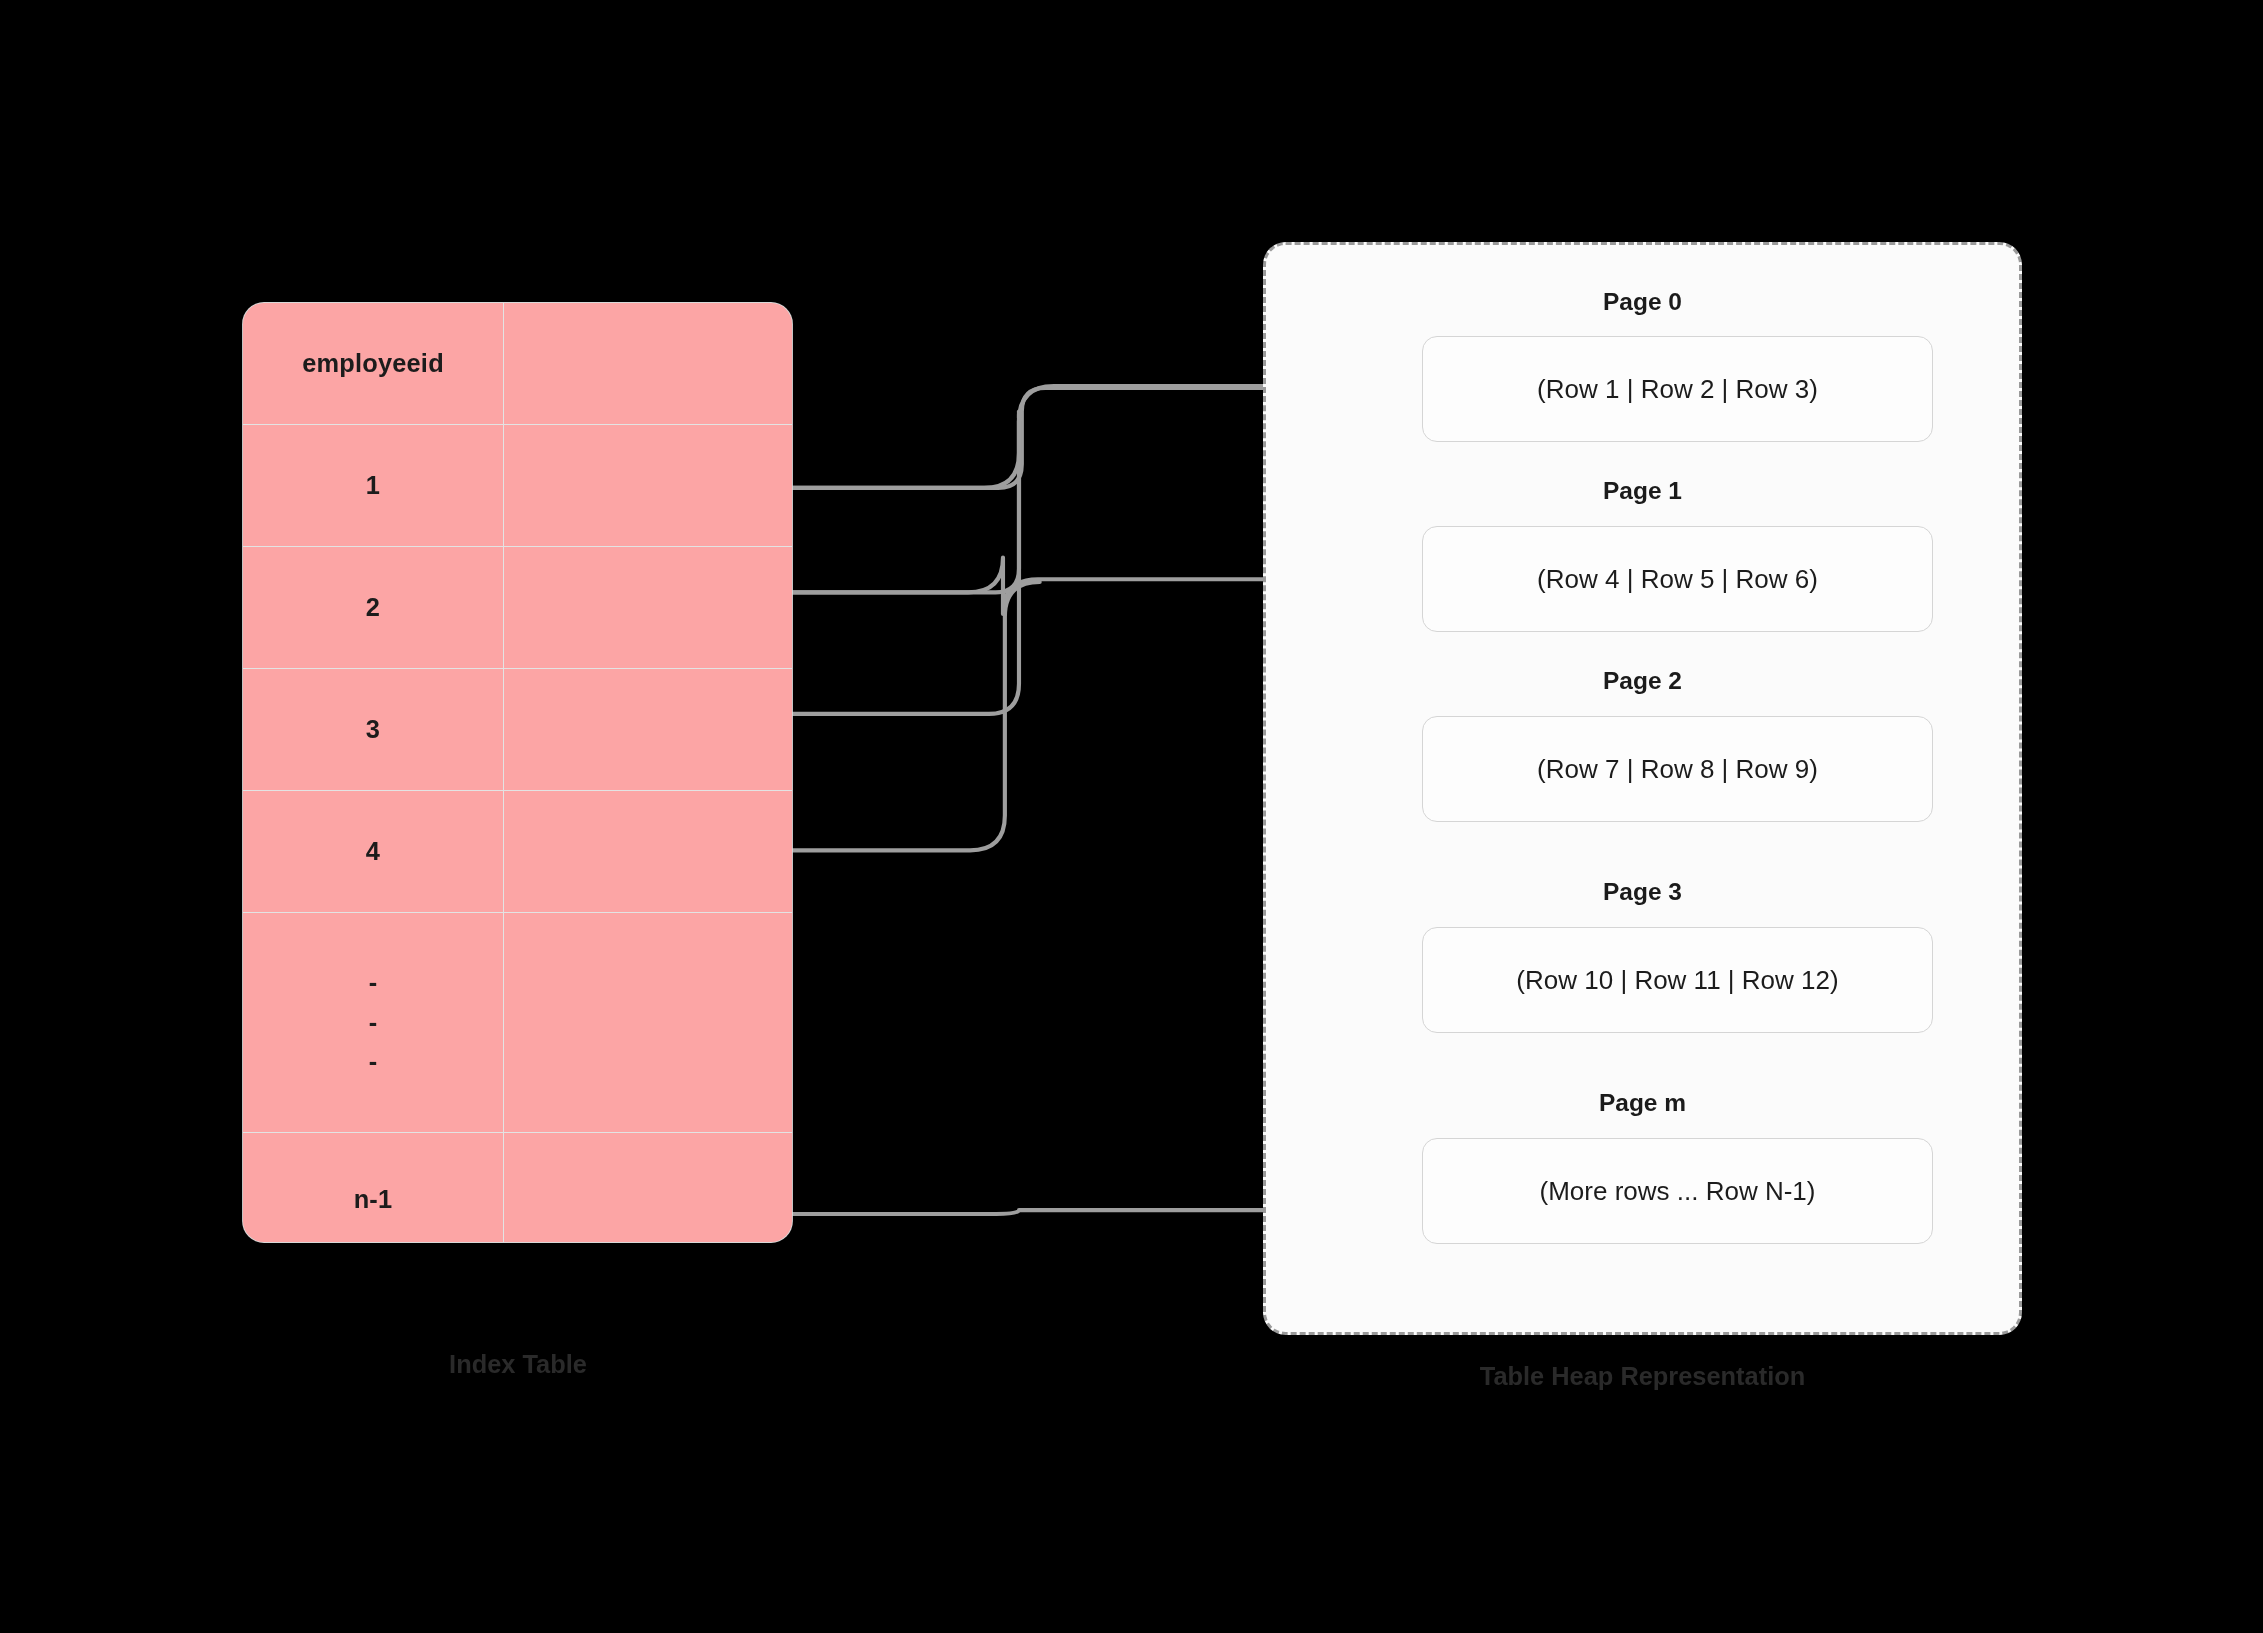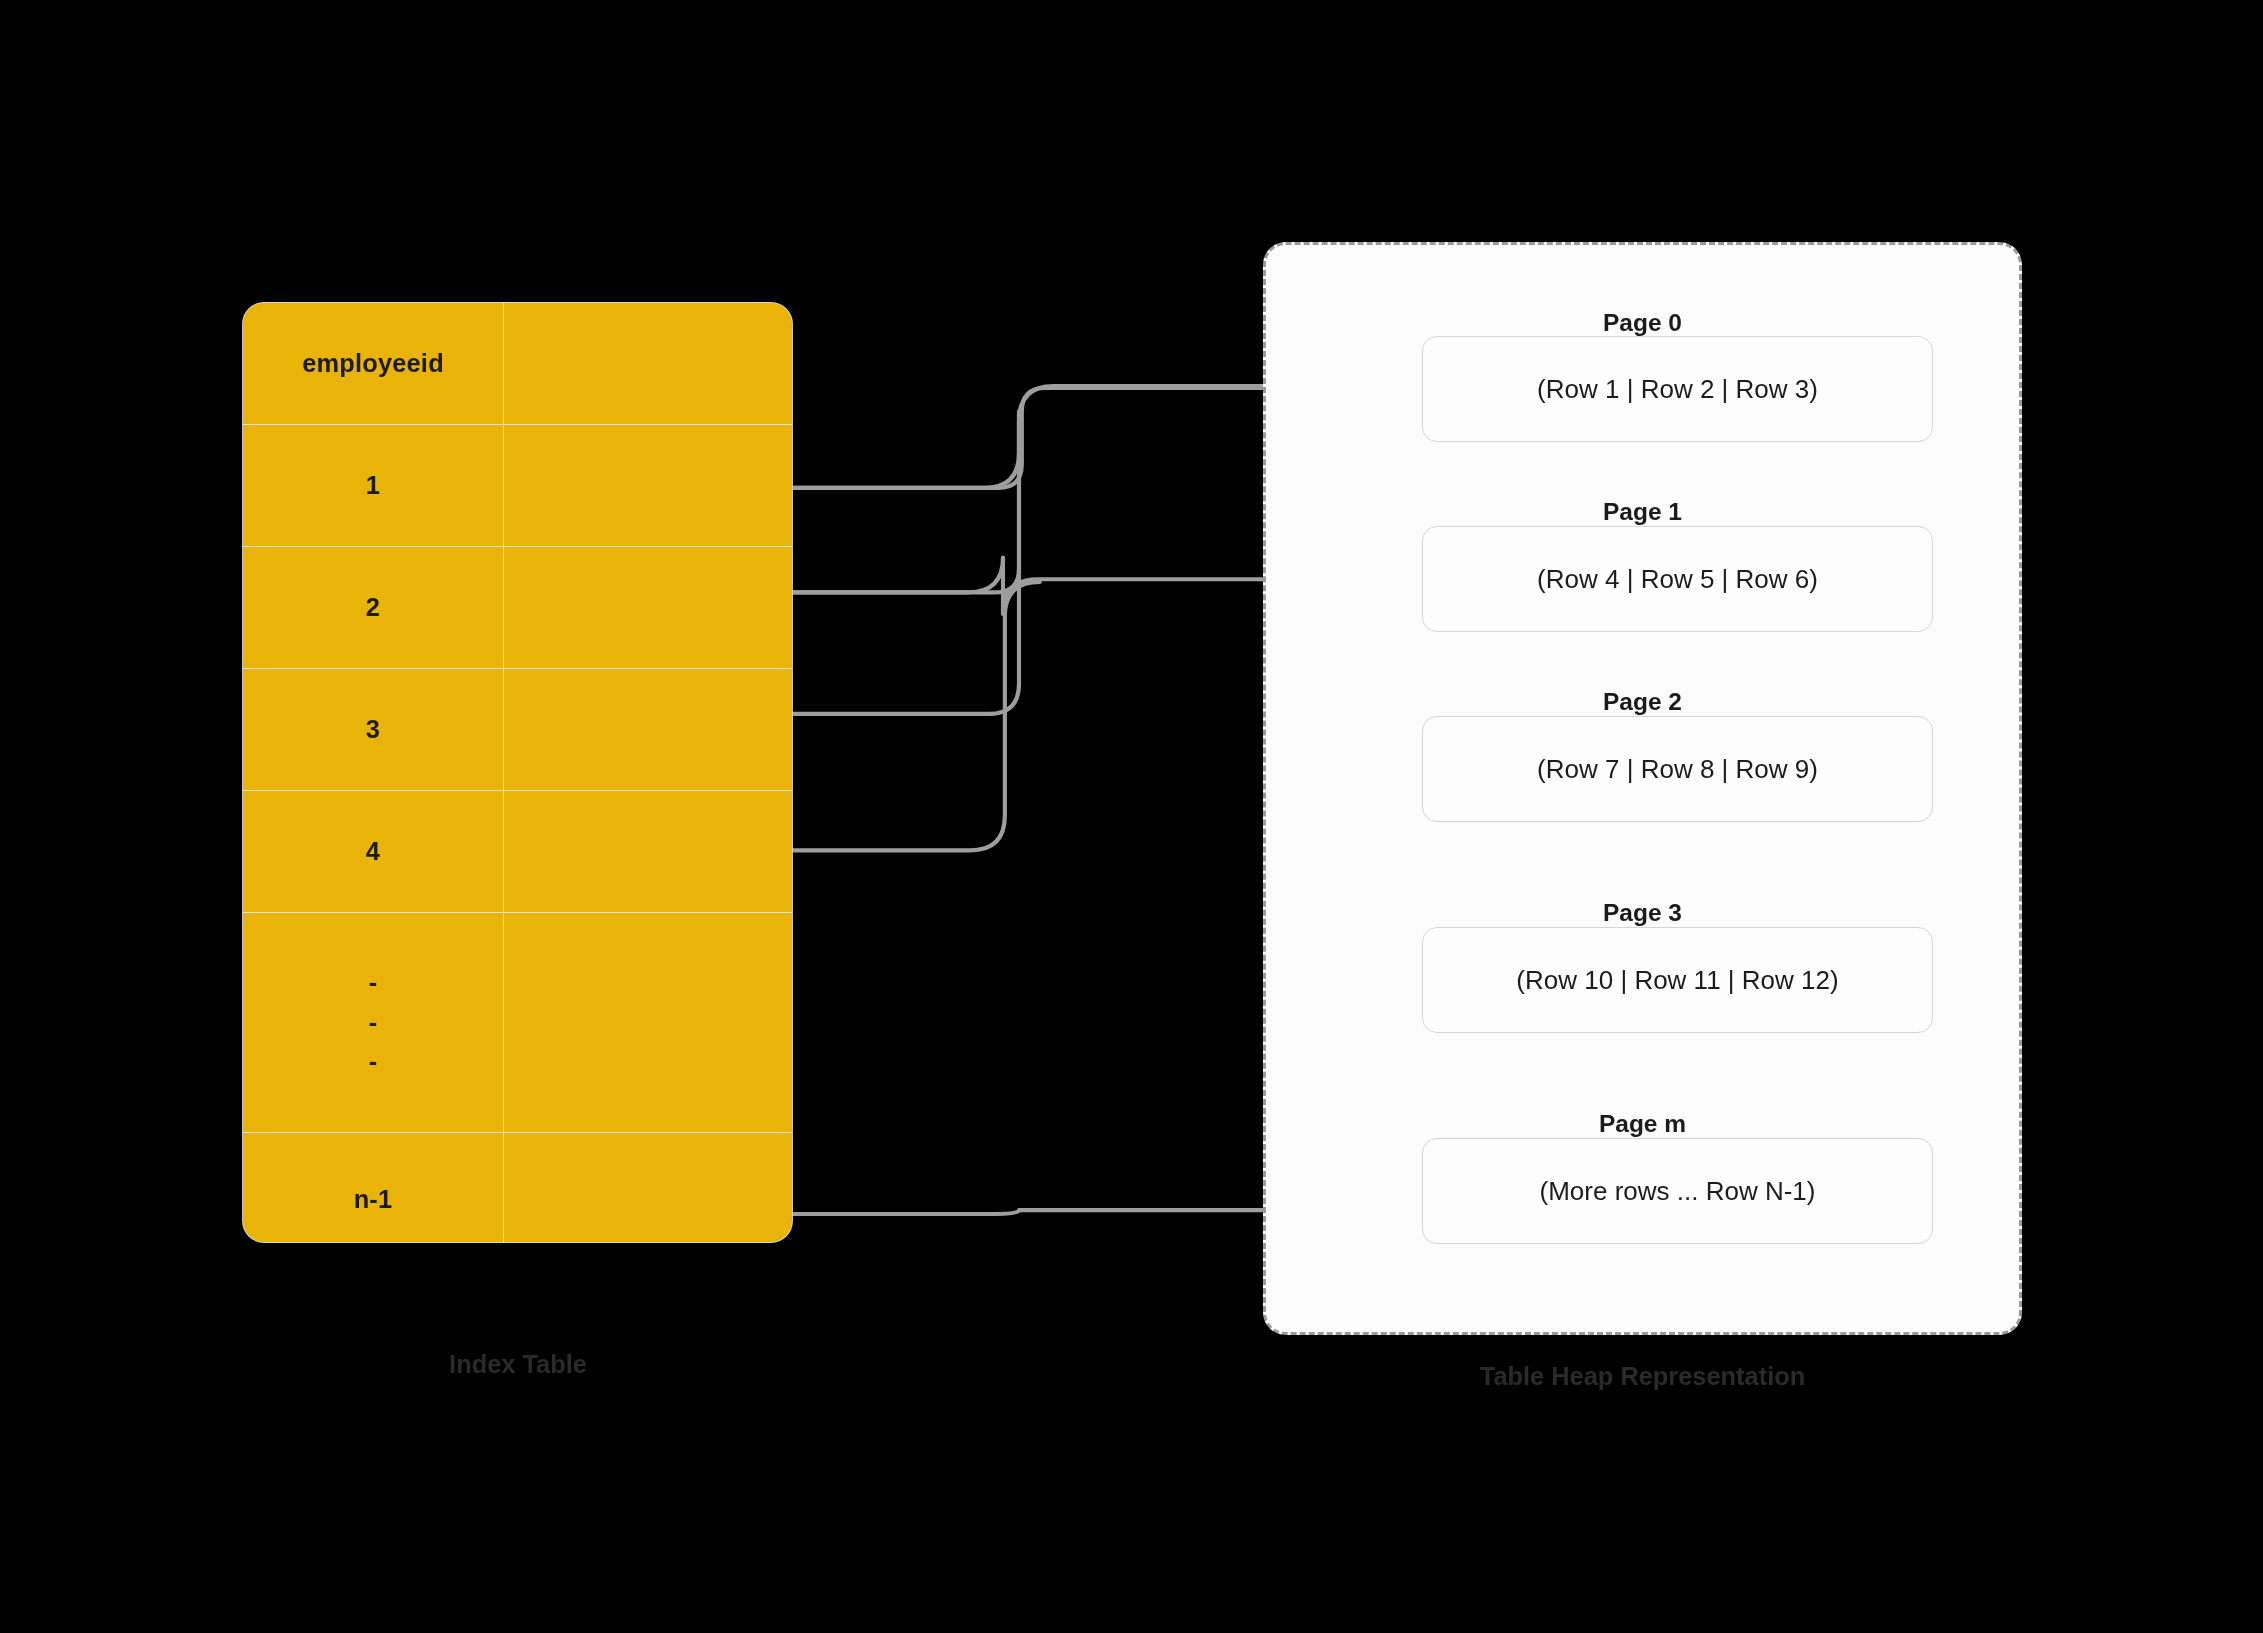--- a/index.html
+++ b/index.html
@@ -23,21 +23,21 @@
     height: 1634px;
   }
 
   
   #index-table {
     position: absolute;
     left: 243px;
     top: 303px;
     width: 549px;
     height: 939px;
-    background: #eab308;
+    background: #fca5a5;
     border-radius: 21px;
     box-shadow: 0 0 0 0.9px #d8d8d8;
     overflow: hidden;
   }
   .idx-row {
     display: flex;
     width: 100%;
     box-sizing: border-box;
   }
   .idx-cell {
@@ -88,21 +88,20 @@
     box-sizing: border-box;
   }
   .page-title {
     position: absolute;
     left: 0;
     width: 100%;
     text-align: center;
     font-size: 24.5px;
     font-weight: bold;
     color: #1b1b1b;
-    margin-top: 21px;
   }
   .page-box {
     position: absolute;
     left: 124px;
     width: 511px;
     height: 106px;
     background: #fdfdfd;
     border: 1.9px solid #d5d5d5;
     border-radius: 15px;
     box-sizing: border-box;

